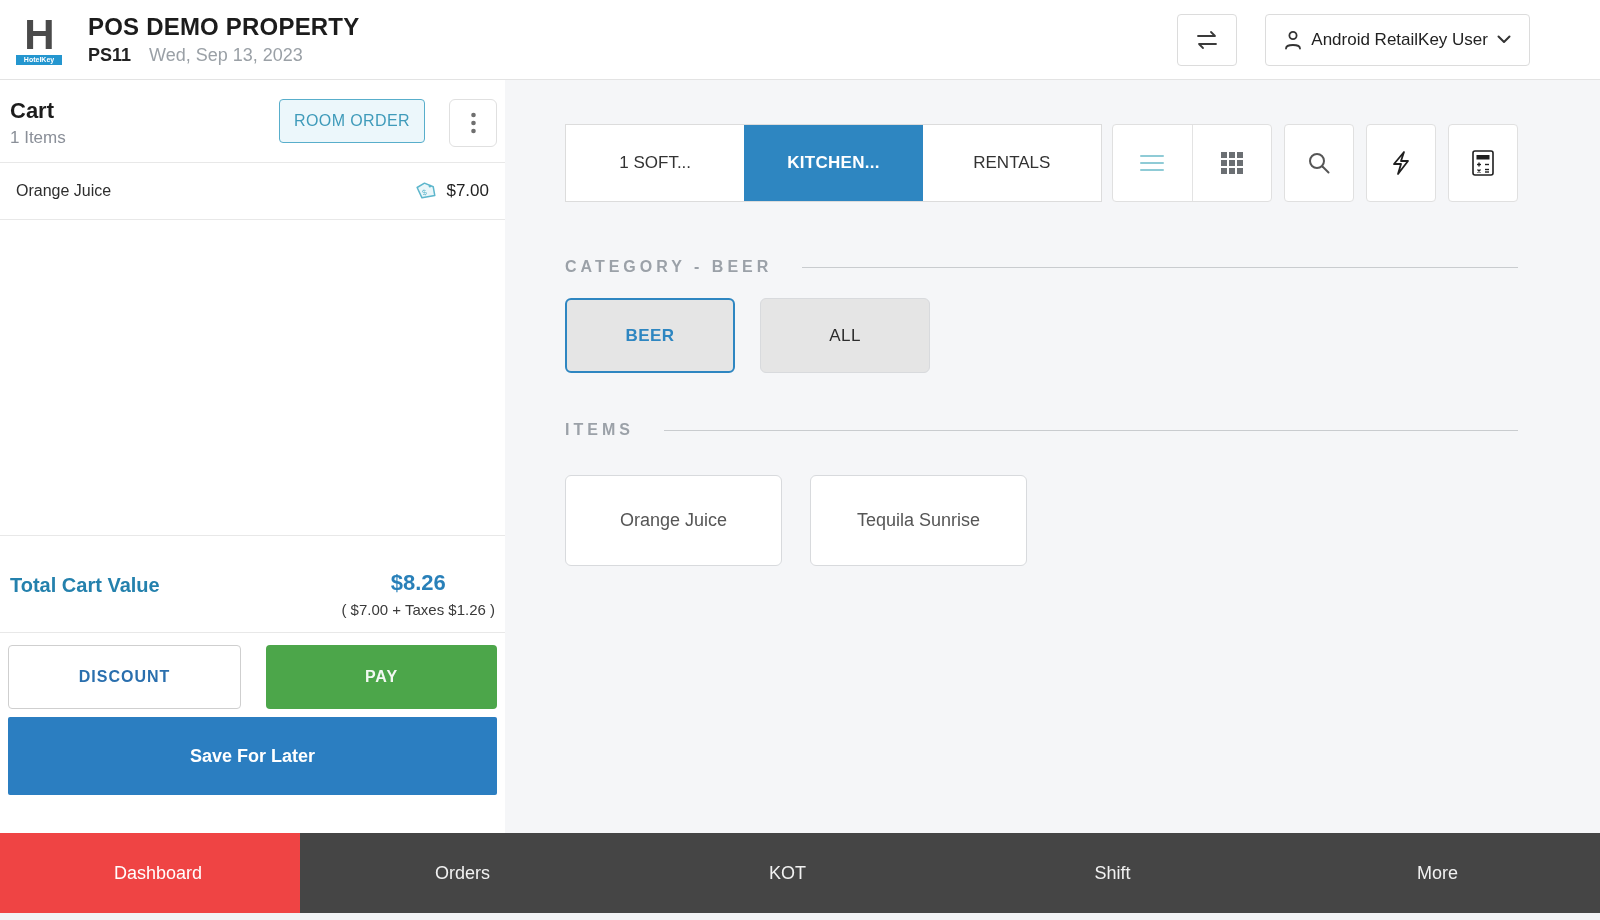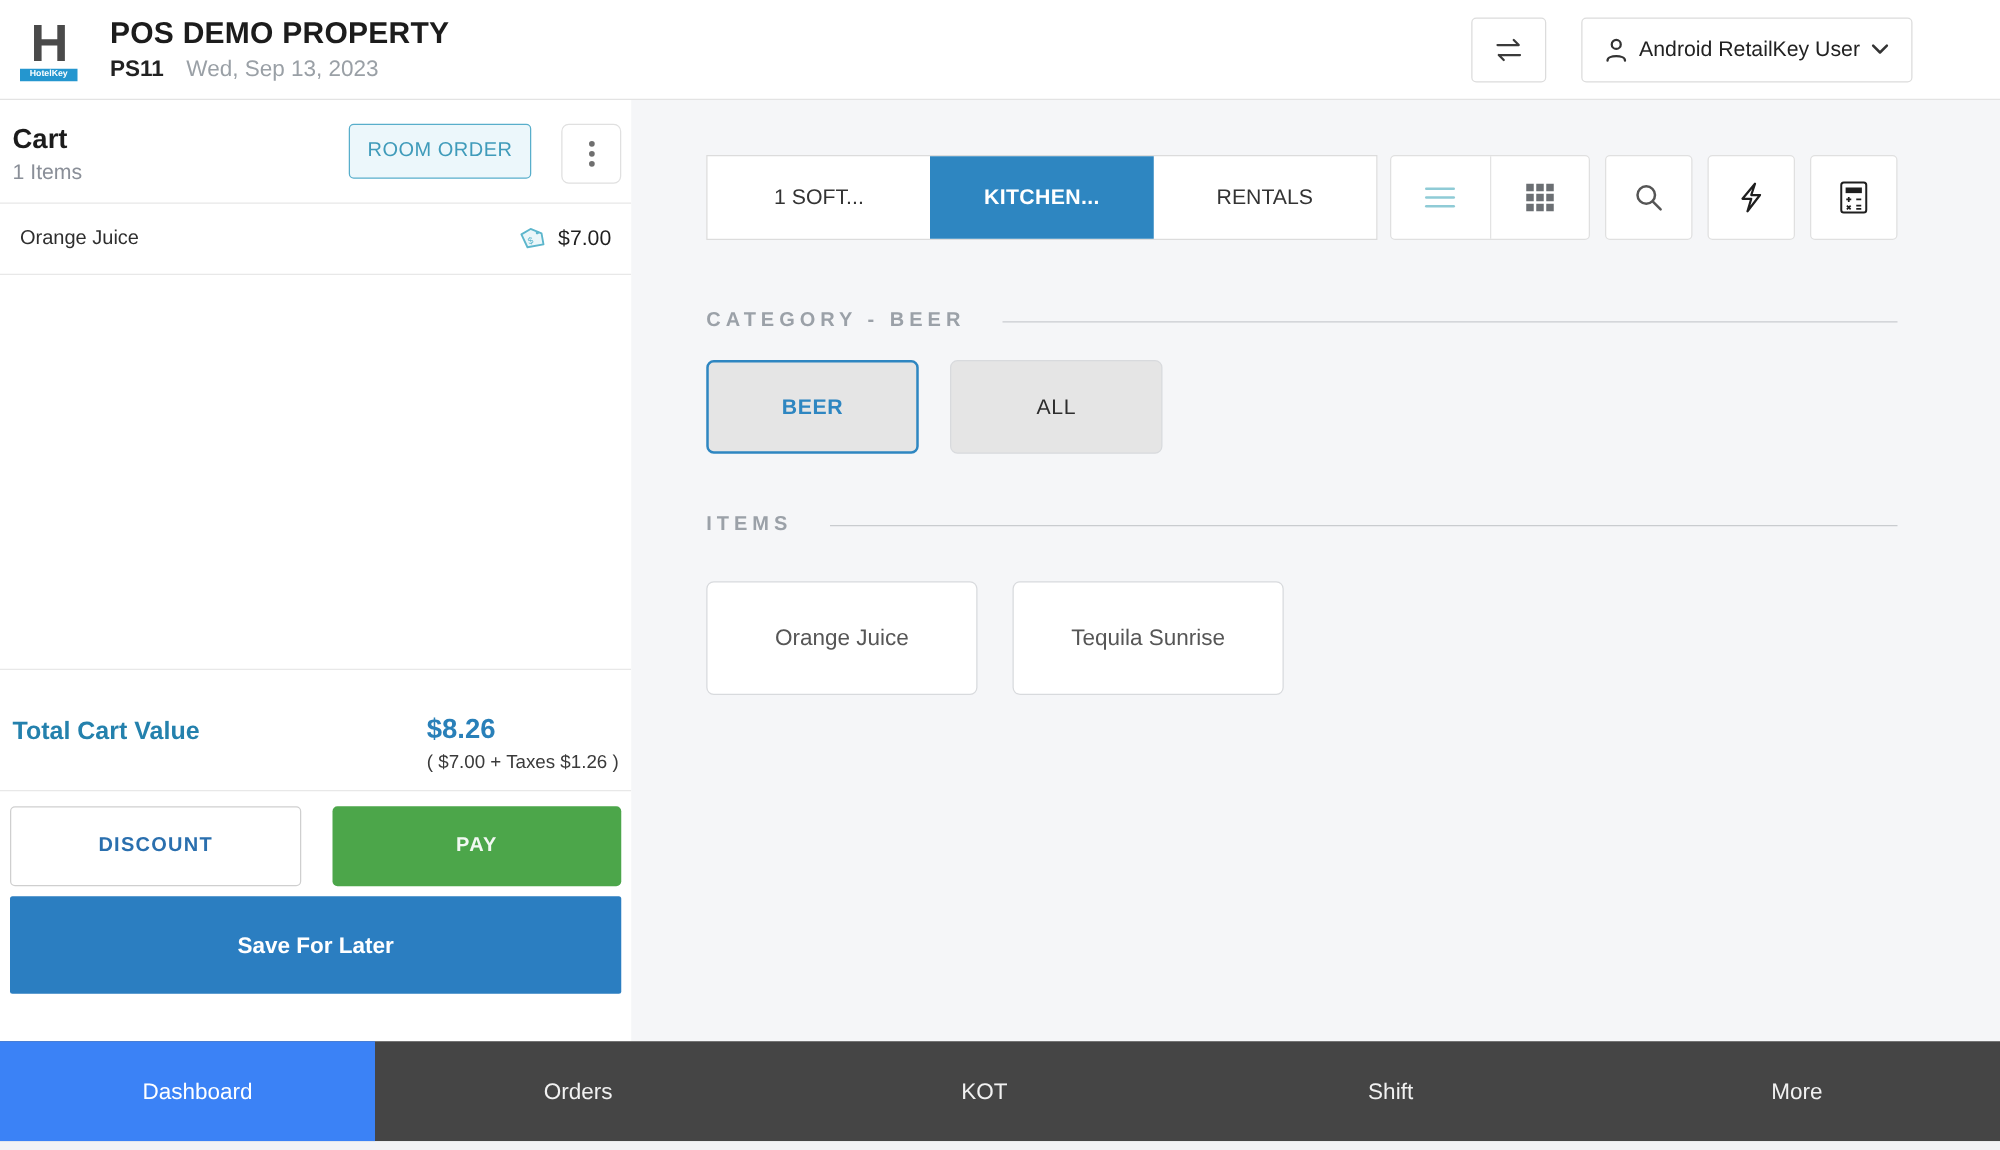--- a/index.html
+++ b/index.html
@@ -44,36 +44,36 @@
     border-radius:6px; display:flex; align-items:center; justify-content:center; cursor:pointer; }
   .divider { height:1px; background:#e8e8e8; flex:0 0 auto; }
   .cart-item-row { display:flex; justify-content:space-between; align-items:center;
     padding:17px 16px; }
   .cart-item-name { font-size:16px; color:#2e2e2e; }
   .cart-item-right { display:flex; align-items:center; gap:8px; }
   .cart-item-price { font-size:17px; color:#1f1f1f; }
   .cart-spacer { flex:1 1 auto; }
   .total-row { display:flex; justify-content:space-between; align-items:center; padding:16px 10px 14px; }
   .total-label { font-size:20px; font-weight:bold; color:#2481ad; }
-  .total-right { text-align:left;margin-top:18px; }
+  .total-right { text-align:center;margin-top:18px; }
   .total-value { font-size:22px; font-weight:bold; color:#2980b9; }
   .total-breakdown { font-size:15px; color:#3a3a3a; margin-top:5px; }
   .action-row { display:flex; gap:25px; padding:12px 8px 0; }
   .discount-btn { flex:0 0 233px; height:64px; background:#fff; border:1px solid #cfcfcf;
     border-radius:4px; color:#2a6fae; font-size:16px; font-weight:bold; letter-spacing:1px;
     cursor:pointer; font-family:inherit; }
   .pay-btn { flex:1; height:64px; background:#4CA64A; border:none; border-radius:4px;
     color:#f2f8f2; font-size:16px; font-weight:bold; letter-spacing:1px; cursor:pointer;
     font-family:inherit; }
   .save-btn { margin:8px 8px 0; height:78px; background:#2B7EC1; border:none; border-radius:2px;
     color:#fff; font-size:18px; font-weight:bold; cursor:pointer; font-family:inherit; }
 
   
   .catalog { flex:1; background:#f5f6f8; padding:44px 82px 0 60px; min-width:0; }
-  .toolbar { display:flex; align-items:stretch; height:68px; }
+  .toolbar { display:flex; align-items:stretch; height:78px; }
   .tabs-group { width:537px; display:flex; background:#fff; border:1px solid #dcdcdc; }
   .tab { flex:1; display:flex; align-items:center; justify-content:center; font-size:17px;
     color:#333; cursor:pointer; }
   .tab.active { background:#2E86C1; color:#fff; font-weight:bold; letter-spacing:0.3px; }
   .view-toggle { width:160px; margin-left:10px; background:#fff; border:1px solid #e0e0e0;
     border-radius:4px; display:flex; }
   .view-cell { flex:1; display:flex; align-items:center; justify-content:center; cursor:pointer; }
   .view-cell + .view-cell { border-left:1px solid #e3e3e3; }
   .tool-btn { width:70px; margin-left:12px; background:#fff; border:1px solid #e0e0e0;
     border-radius:4px; display:flex; align-items:center; justify-content:center; cursor:pointer; }
@@ -89,21 +89,21 @@
 
   .items-row { display:flex; gap:28px; margin-top:36px; }
   .item-card { width:217px; height:91px; background:#fff; border:1px solid #d8dadd; border-radius:6px;
     display:flex; align-items:center; justify-content:center; font-size:18px; color:#565656;
     cursor:pointer; }
 
   
   .bottom-nav { height:80px; flex:0 0 auto; display:flex; background:#454545; }
   .nav-item { flex:1; display:flex; align-items:center; justify-content:center;
     color:#f1f1f1; font-size:18px; cursor:pointer; }
-  .nav-item.active { flex:0 0 300px; background:#3b82f6; color:#fff;padding-left:16px; }
+  .nav-item.active { flex:0 0 300px; background:#ef4444; color:#fff;padding-left:16px; }
   .bottom-strip { height:7px; background:#f2f3f5; flex:0 0 auto; }
 
   svg { display:block; }
 </style>
 </head>
 <body>
 
 <div class="app">
 
   <div class="header">

